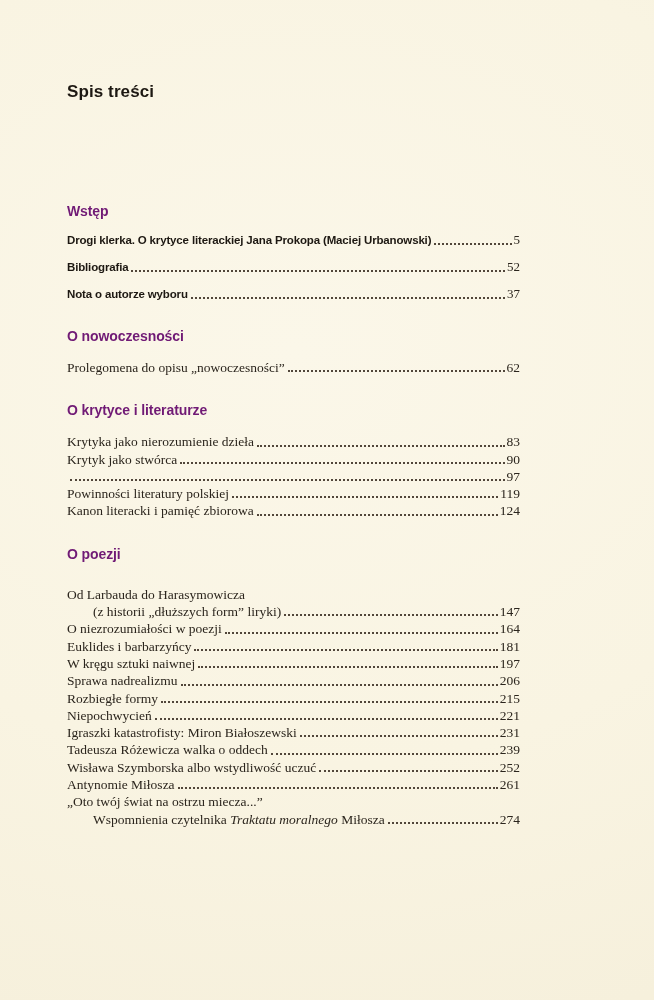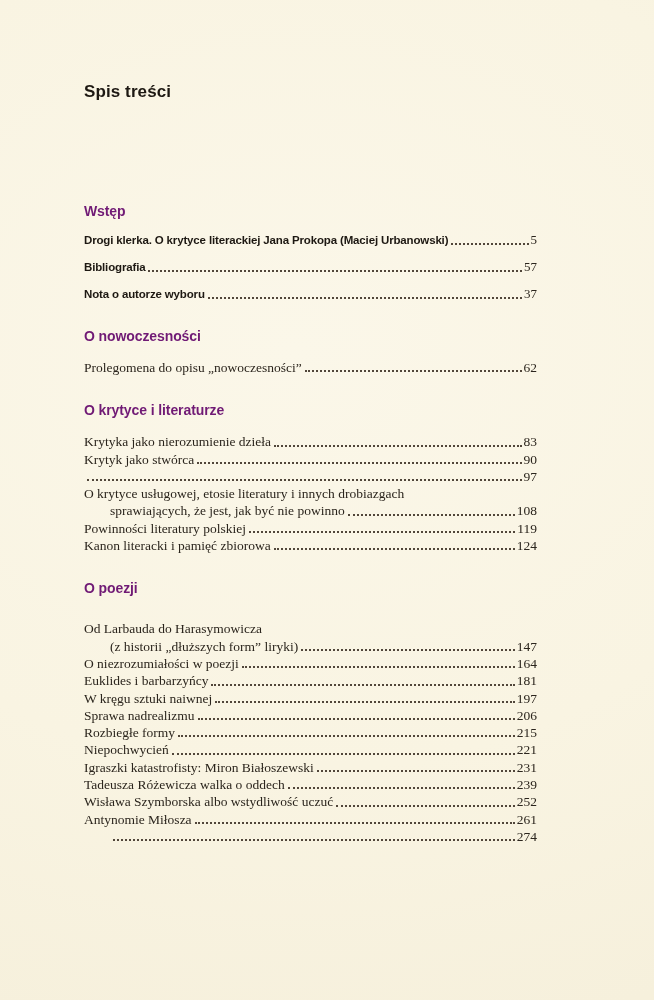--- a/index.html
+++ b/index.html
@@ -11,21 +11,21 @@
     height: 1000px;
     position: relative;
     overflow: hidden;
     background:
       radial-gradient(900px 700px at 45% 35%, #fbf7e9 0%, #f9f4e2 60%, #f6f0dc 100%);
     font-family: "Liberation Sans", sans-serif;
     color: #221d16;
   }
   .page {
     position: absolute;
-    left: 84px;
+    left: 67px;
     top: 82px;
     width: 453px; 
   }
   .title {
     margin: 0;
     font-size: 17px;
     font-weight: 700;
     letter-spacing: 0.1px;
     line-height: 20px;
     color: #1d1812;
@@ -102,21 +102,21 @@
             <div class="line row">
               <span class="txt"><span>Drogi klerka. O krytyce literackiej Jana Prokopa (Maciej Urbanowski)</span></span>
               <span class="leader"></span>
               <span class="pagenum">5</span>
             </div>
           </div>
           <div class="entry bold">
             <div class="line row">
               <span class="txt"><span>Bibliografia</span></span>
               <span class="leader"></span>
-              <span class="pagenum">57</span>
+              <span class="pagenum">52</span>
             </div>
           </div>
           <div class="entry bold">
             <div class="line row">
               <span class="txt"><span>Nota o autorze wyboru</span></span>
               <span class="leader"></span>
               <span class="pagenum">37</span>
             </div>
           </div>
         </div>
@@ -147,28 +147,20 @@
             <div class="line row">
               <span class="txt"><span>Krytyk jako stwórca</span></span>
               <span class="leader"></span>
               <span class="pagenum">90</span>
             </div>
           </div>
           <div class="entry">
             <div class="line row">
               <span class="leader"></span>
               <span class="pagenum">97</span>
-            </div>
-          </div>
-          <div class="entry">
-            <div class="line"><span class="txt"><span>O krytyce usługowej, etosie literatury i innych drobiazgach</span></span></div>
-            <div class="line cont row">
-              <span class="txt"><span>sprawiających, że jest, jak być nie powinno</span></span>
-              <span class="leader"></span>
-              <span class="pagenum">108</span>
             </div>
           </div>
           <div class="entry">
             <div class="line row">
               <span class="txt"><span>Powinności literatury polskiej</span></span>
               <span class="leader"></span>
               <span class="pagenum">119</span>
             </div>
           </div>
           <div class="entry">
@@ -255,21 +247,23 @@
             </div>
           </div>
           <div class="entry">
             <div class="line row">
               <span class="txt"><span>Antynomie Miłosza</span></span>
               <span class="leader"></span>
               <span class="pagenum">261</span>
             </div>
           </div>
           <div class="entry">
+            <div class="line"><span class="txt"><span>„Oto twój świat na ostrzu miecza...”</span></span></div>
             <div class="line cont row">
+              <span class="txt"><span>Wspomnienia czytelnika </span><em>Traktatu moralnego</em><span> Miłosza</span></span>
               <span class="leader"></span>
               <span class="pagenum">274</span>
             </div>
           </div>
         </div>
       </div>
     </div>
 </div>
 
 </body></html>

